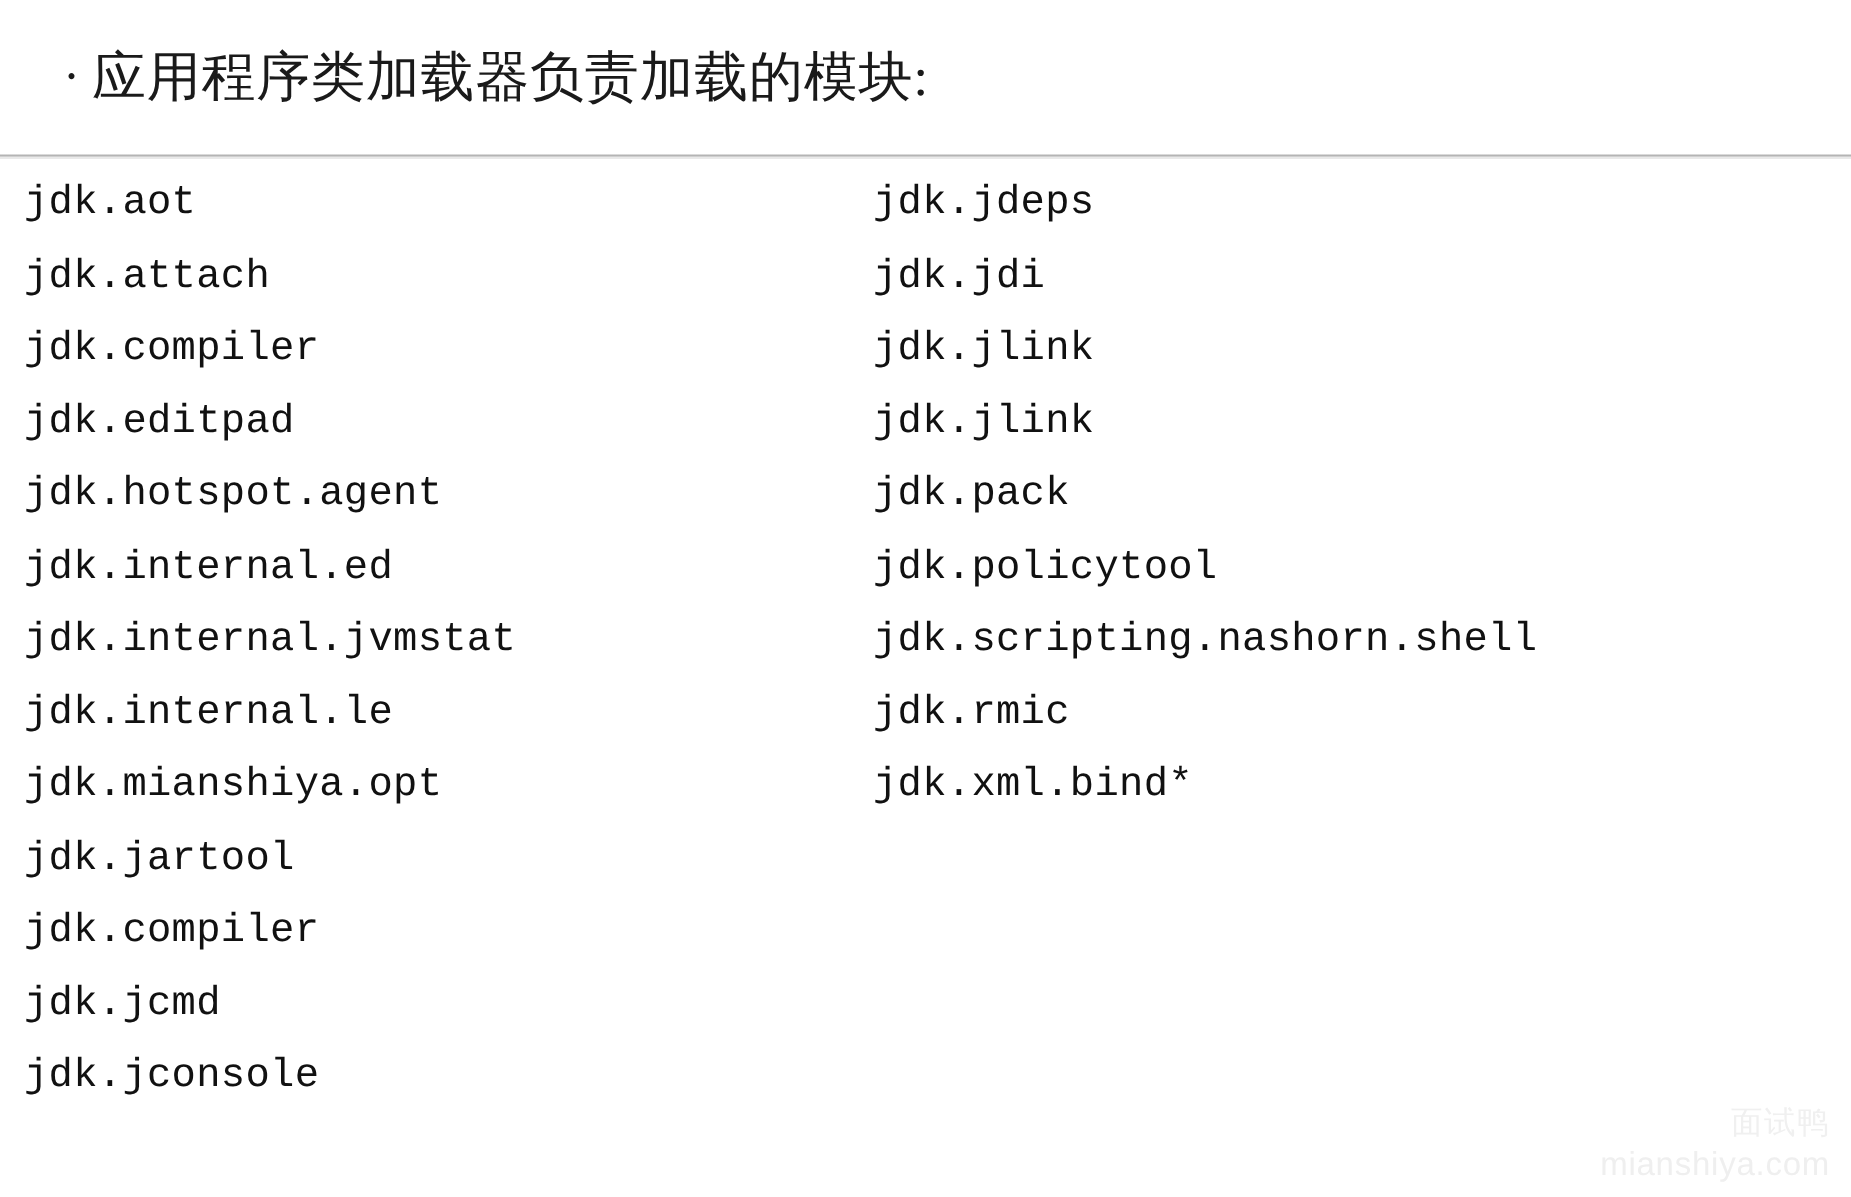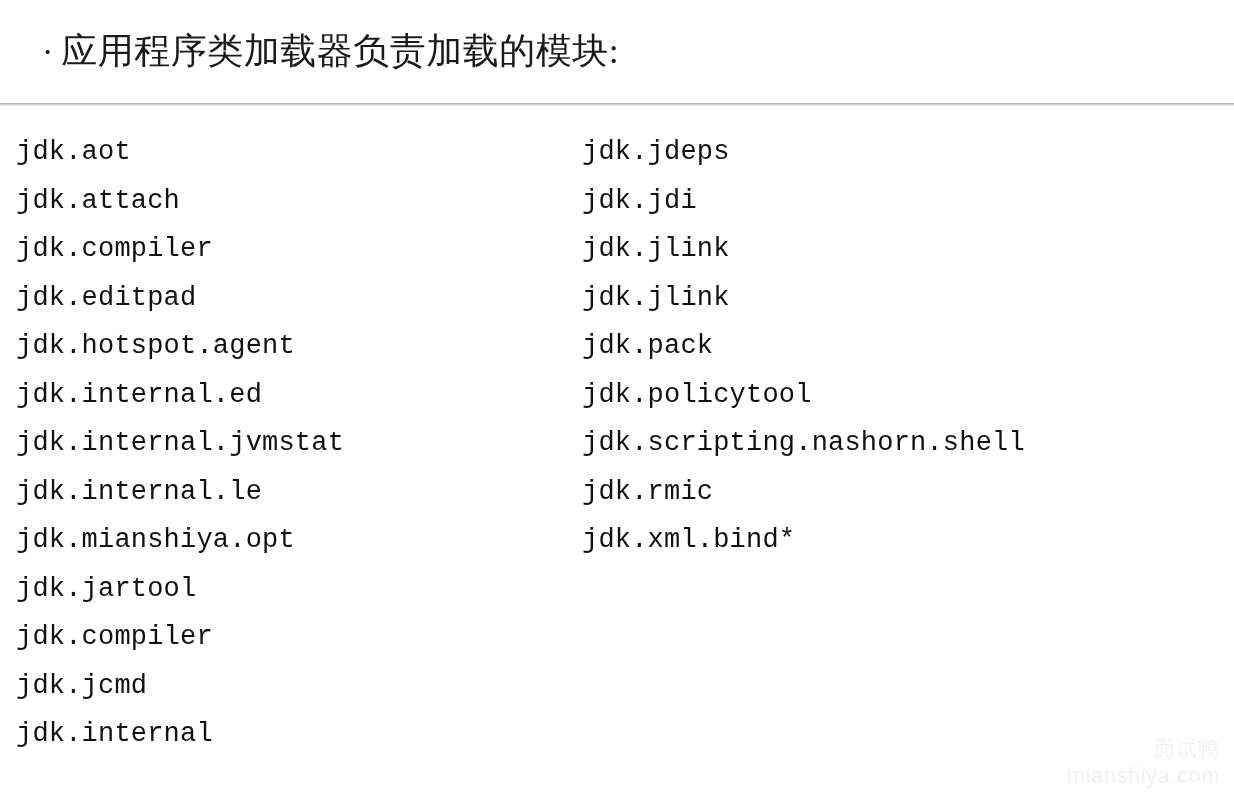--- a/index.html
+++ b/index.html
@@ -68,21 +68,21 @@
       #cfcfcf 2px,
       #e9e9e9 2px,
       #e9e9e9 3px
     );
   }
 
   
   .modules {
     position: absolute;
     left: 0;
-    top: 128px;
+    top: 112px;
     width: 984px;
     height: 660px;
   }
   .module-column {
     position: absolute;
     top: 0;
   }
   .module-column.left  { left: 16px; }
   .module-column.right { left: 582px; }
 
@@ -138,21 +138,21 @@
       <div class="module-item">jdk.compiler</div>
       <div class="module-item">jdk.editpad</div>
       <div class="module-item">jdk.hotspot.agent</div>
       <div class="module-item">jdk.internal.ed</div>
       <div class="module-item">jdk.internal.jvmstat</div>
       <div class="module-item">jdk.internal.le</div>
       <div class="module-item">jdk.mianshiya.opt</div>
       <div class="module-item">jdk.jartool</div>
       <div class="module-item">jdk.compiler</div>
       <div class="module-item">jdk.jcmd</div>
-      <div class="module-item">jdk.internal</div>
+      <div class="module-item">jdk.jconsole</div>
     </div>
 
     <div class="module-column right">
       <div class="module-item">jdk.jdeps</div>
       <div class="module-item">jdk.jdi</div>
       <div class="module-item">jdk.jlink</div>
       <div class="module-item">jdk.jlink</div>
       <div class="module-item">jdk.pack</div>
       <div class="module-item">jdk.policytool</div>
       <div class="module-item">jdk.scripting.nashorn.shell</div>

